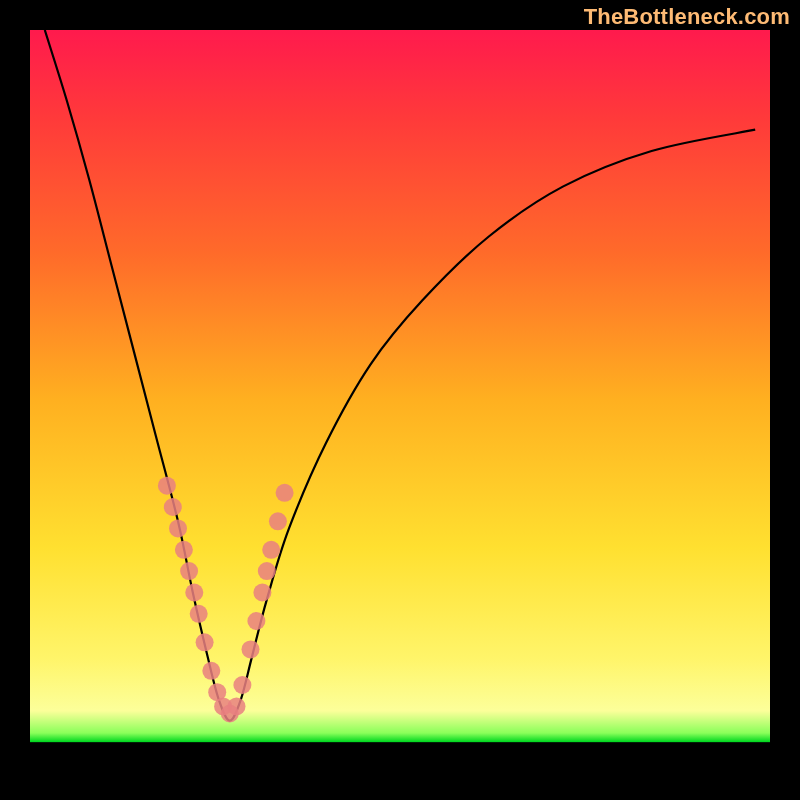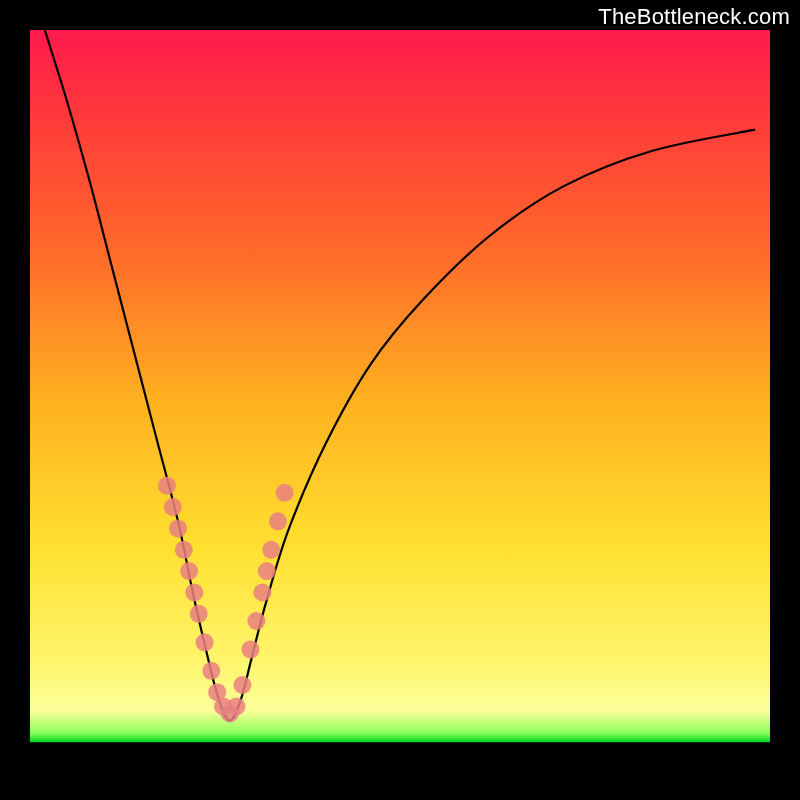--- a/index.html
+++ b/index.html
@@ -38,23 +38,23 @@
       #8aff5a 95%,
       #00d820 96.2%,
       #000000 96.3%,
       #000000 100%
     );
   }
   .watermark {
     position: absolute;
     top: 4px;
     right: 10px;
-    color: #ffffff;
+    color: #fdba74;
     font-size: 22px;
-    font-weight: 400;
+    font-weight: 700;
     letter-spacing: 0.2px;
   }
   svg.curve {
     position: absolute;
     top: 0;
     left: 0;
     width: 740px;
     height: 740px;
   }
 </style>

